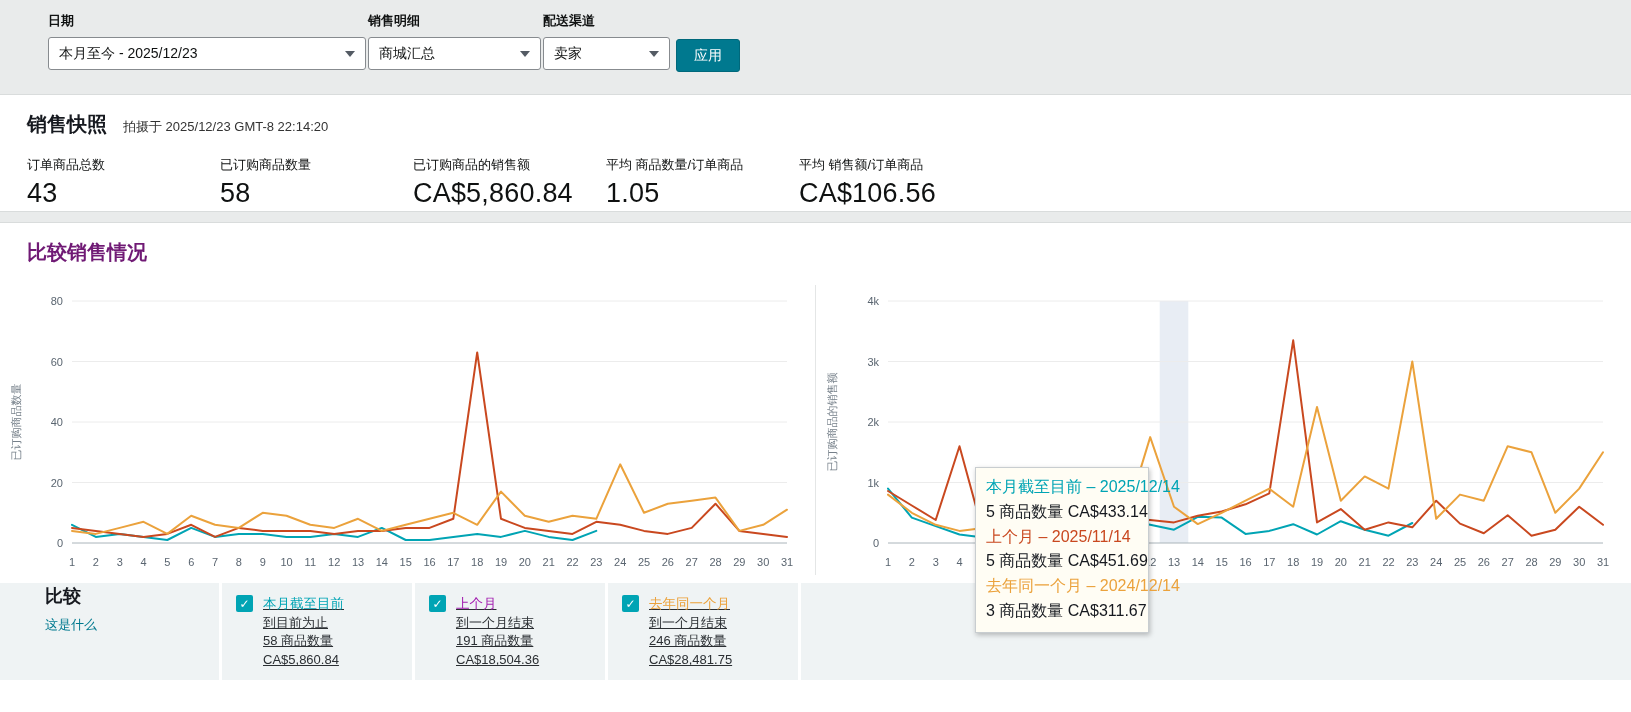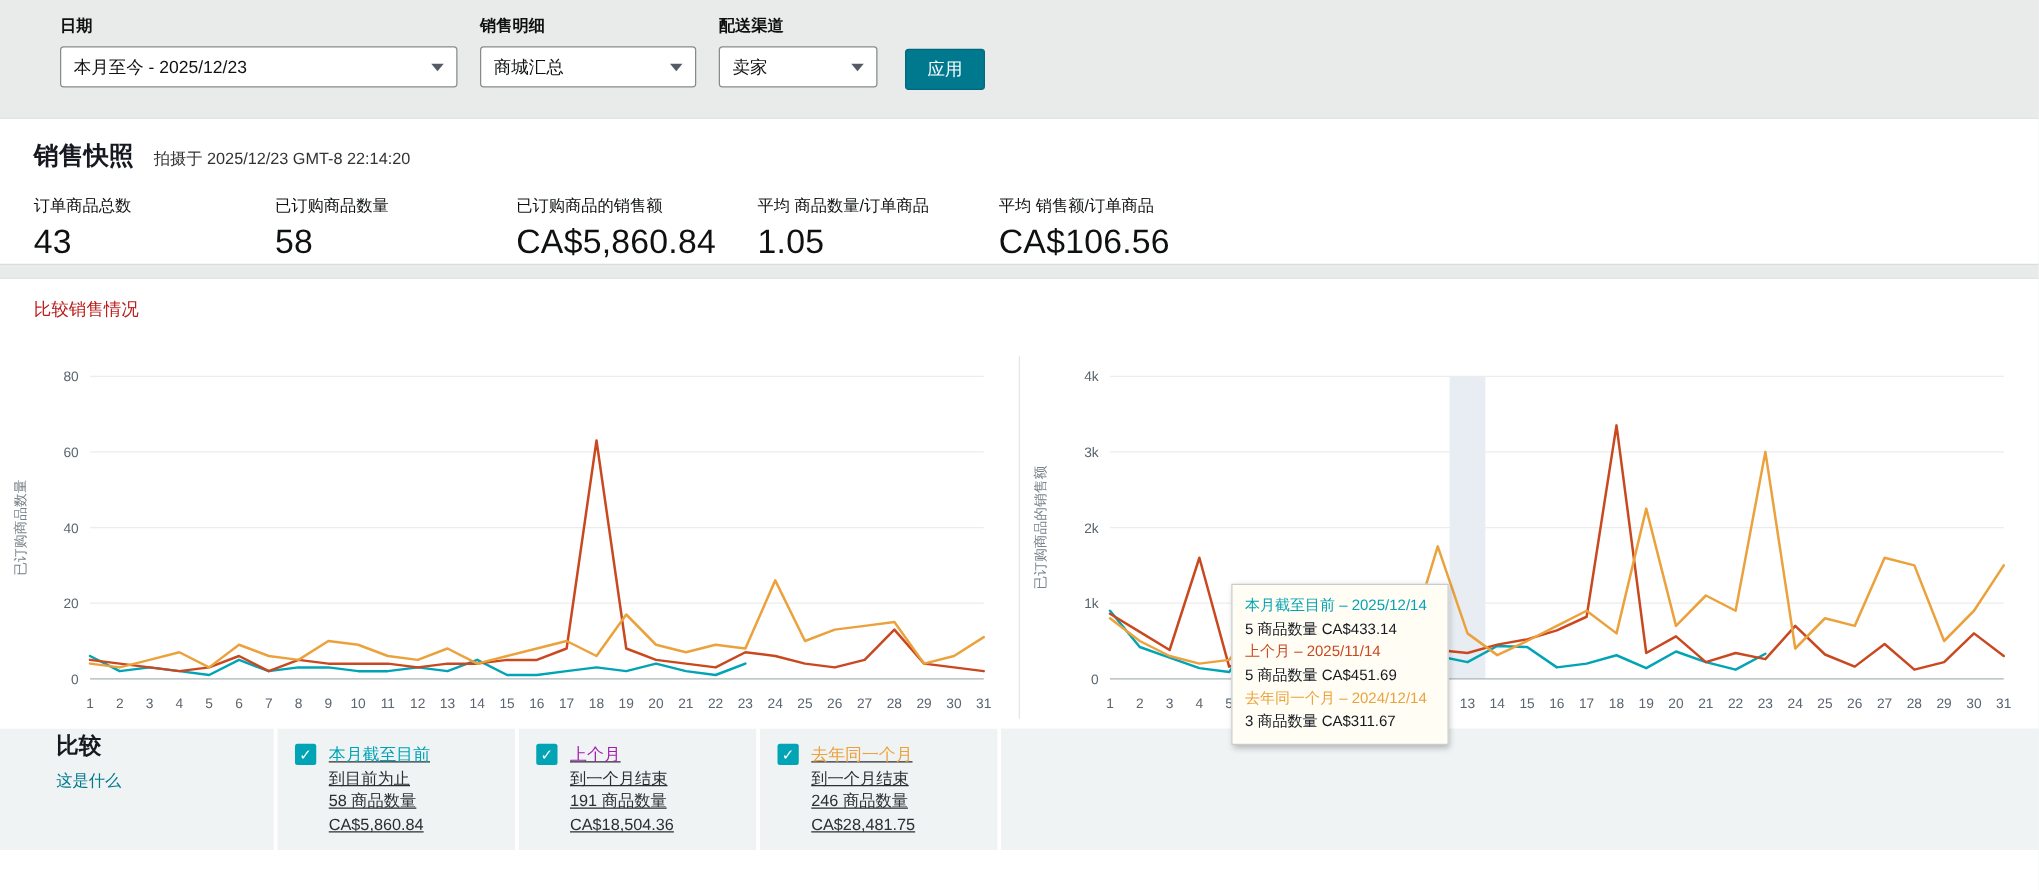--- a/index.html
+++ b/index.html
@@ -9,21 +9,21 @@
     background: #e9ebeb;
     color: #0f1111;
   }
 
   
   .filter-bar {
     height: 90px;
     padding: 12px 0 0 48px;
     display: flex;
     align-items: flex-start;
-    gap: 18px;
+    gap: 2px;
     background: #e9ebeb;
   }
   .filter-group { display: flex; flex-direction: column; }
   .filter-label { font-size: 13px; font-weight: bold; margin-bottom: 7px; color: #0f1111; }
   .select {
     display: inline-flex; align-items: center; justify-content: space-between;
     background: #fff; border: 1px solid #878b8f; border-radius: 3px;
     height: 33px; padding: 0 10px; font-size: 14px; color: #0f1111; cursor: pointer;
   }
   .select .caret {
@@ -51,38 +51,38 @@
   .snap-title { font-size: 20px; font-weight: bold; color: #16191f; }
   .snap-taken { font-size: 13px; color: #333; }
   .metrics-row { display: flex; margin-top: 18px; }
   .metric { width: 193px; }
   .metric-label { font-size: 13px; color: #0f1111; }
   .metric-value { font-size: 27px; color: #0f1111; margin-top: 4px; letter-spacing: .2px; }
 
   
   .compare { margin-top: 10px; height: 490px; padding-top: 16px; border-bottom: none; }
   .compare-header { display: flex; justify-content: space-between; align-items: flex-start; padding: 0 65px 0 27px; height: 46px; }
-  .compare-title { font-size: 14px; font-weight: normal; color: #b91c1c; }
+  .compare-title { font-size: 20px; font-weight: bold; color: #701a75; }
   .view-toggle { display: flex; }
   .view-btn {
     font-size: 13px; padding: 7px 13px; cursor: pointer; font-family: inherit;
     border: 1px solid #879196; background: #fff; color: #0f1111;
   }
   .view-btn.active { background: #00798f; border-color: #00798f; color: #fff; border-radius: 3px 0 0 3px; }
   .view-btn.inactive { border-left: none; border-radius: 0 3px 3px 0; }
 
   .charts { display: flex; height: 290px; }
   .chart { position: relative; flex: 1; }
   .chart-divider { width: 1px; background: #e4e6e6; }
 
   
   .tooltip {
-    position: absolute; left: 169px; top: 182px; width: 174px; z-index: 5;
+    position: absolute; left: 159px; top: 182px; width: 174px; z-index: 5;
     background: #fffdf4; border: 1px solid #c8cdd0; box-shadow: 1px 2px 5px rgba(0,0,0,.25);
-    padding: 7px 10px 8px; font-size: 12px; line-height: 1.55;
+    padding: 7px 10px 8px; font-size: 16px; line-height: 1.55;
   }
   .tt-title { white-space: nowrap; }
   .tt-value { color: #16191f; white-space: nowrap; }
 
   
   .legend-bar { display: flex; margin-top: 8px; height: 97px; background: #eff3f4; }
   .legend-intro { width: 219px; padding: 1px 0 0 45px; }
   .legend-heading { font-size: 18px; font-weight: bold; color: #16191f; }
   .whats-this { font-size: 13px; color: #00798f; margin-top: 8px; display: inline-block; text-decoration: none; cursor: pointer; }
   .legend-div { width: 3px; background: #fff; }

